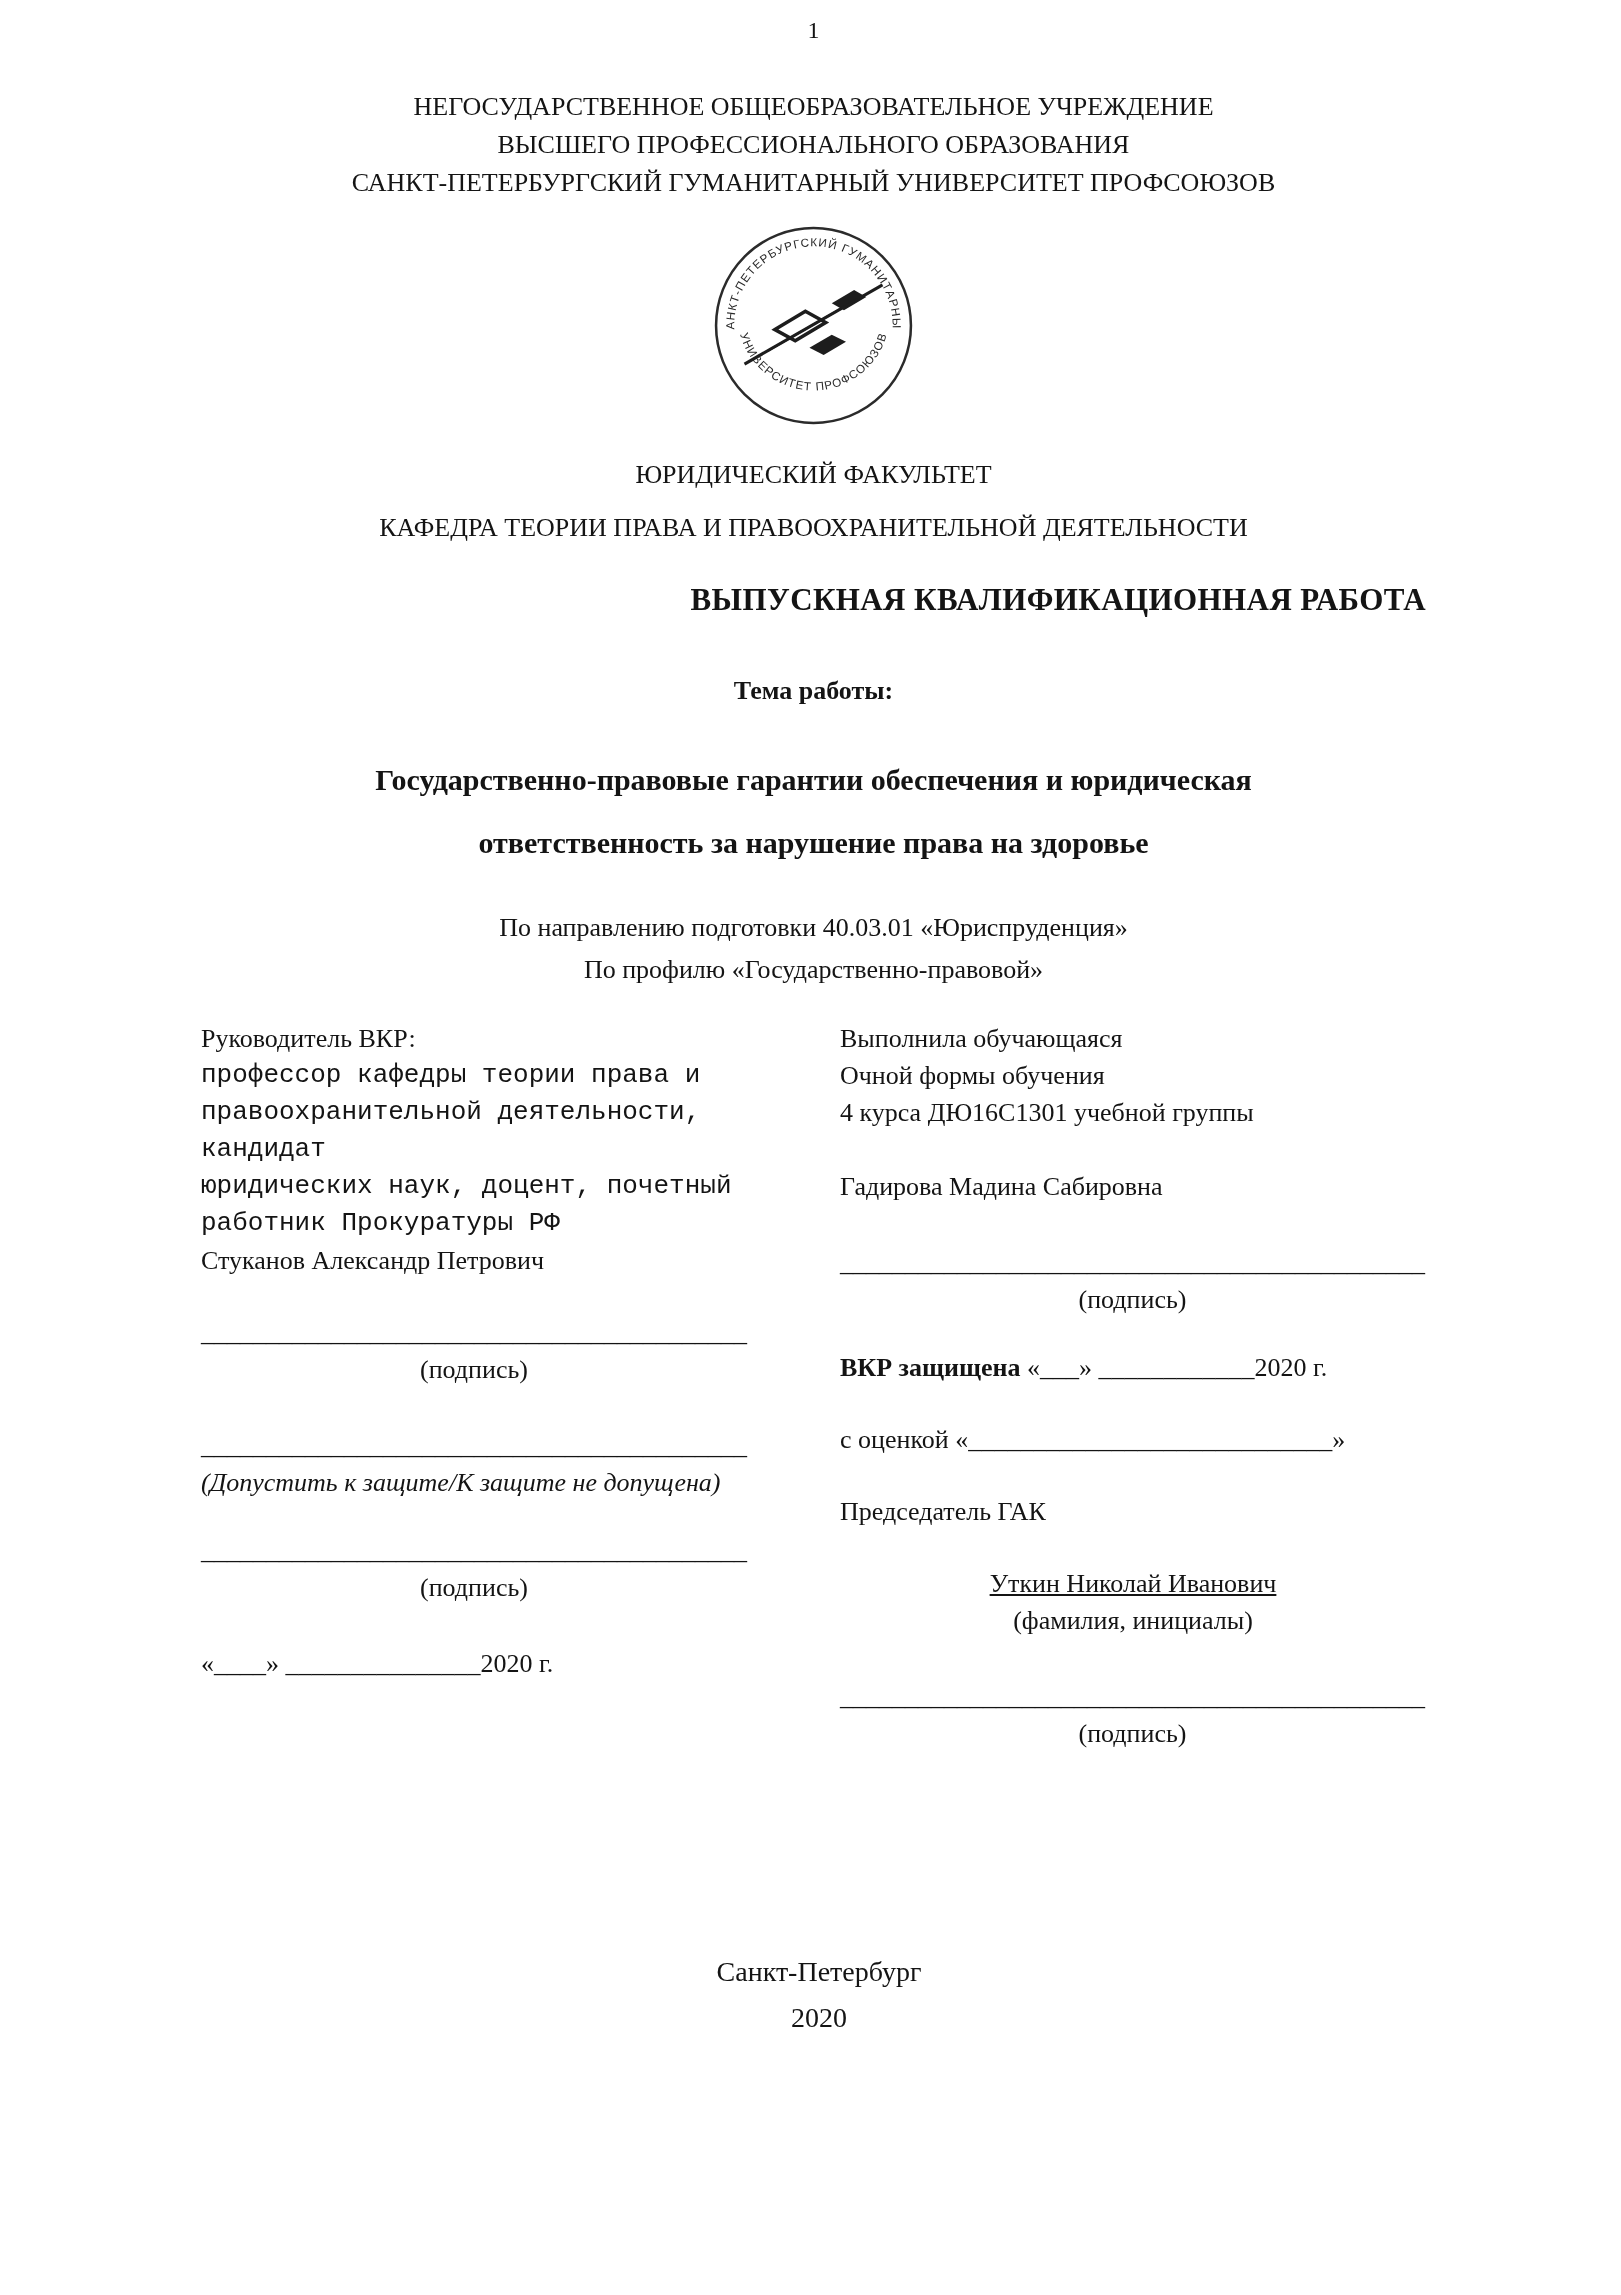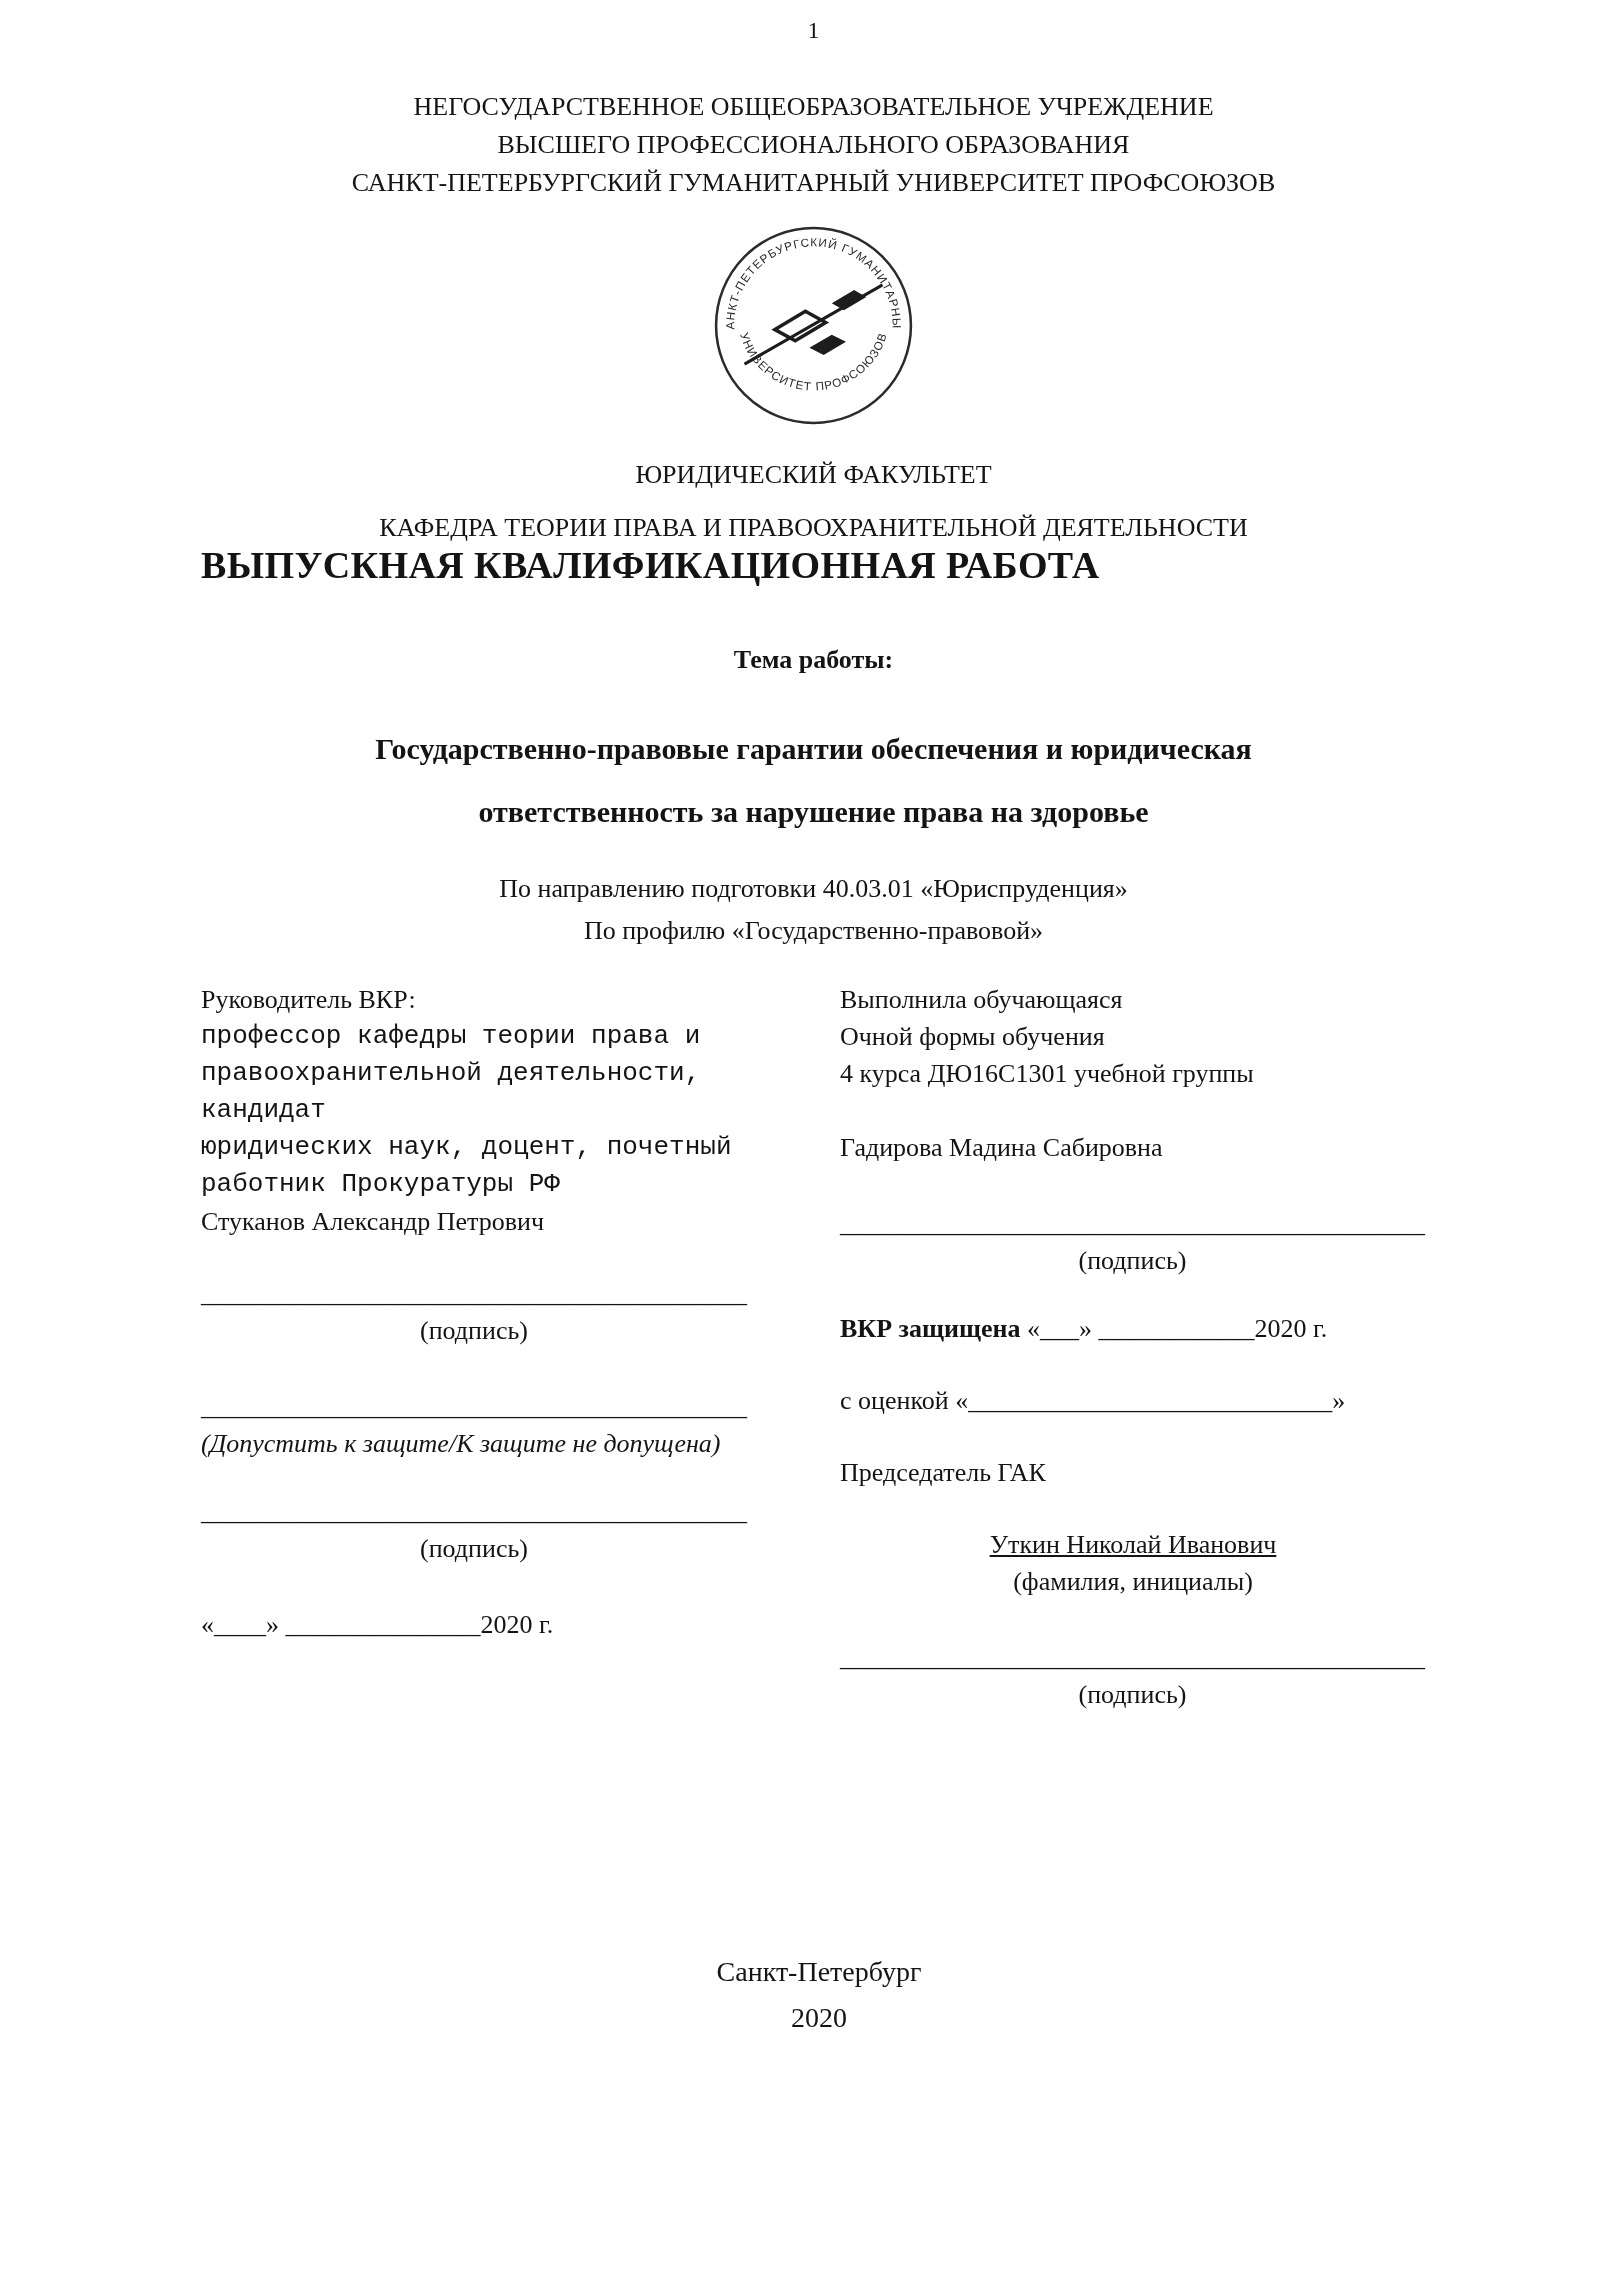--- a/index.html
+++ b/index.html
@@ -15,24 +15,24 @@
   .content { padding: 15.7px 196px 0 201px; }
 
   .page-num { text-align: center; font-size: 24px; line-height: 28px; }
 
   .inst { text-align: center; line-height: 38px; margin-top: 44px; }
 
   .logo-wrap { display: flex; justify-content: center; margin-top: 22px; }
 
   .faculty   { text-align: center; margin-top: 33px; }
   .department{ text-align: center; margin-top: 23.6px; }
-  .work-type { text-align: left; font-size: 38px; font-weight: bold; letter-spacing: 0.4px; }
+  .work-type { text-align: right; margin-top: 39px; font-size: 31px; font-weight: bold; letter-spacing: 0.4px; }
   .topic-label { text-align: center; margin-top: 58px; font-weight: bold; }
   .topic { text-align: center; margin-top: 42px; font-size: 30px; font-weight: bold; line-height: 63px; white-space: pre-line; }
-  .direction { text-align: center; margin-top: 31px; }
+  .direction { text-align: center; margin-top: 39px; }
   .profile   { text-align: center; margin-top: 12px; }
 
   .columns { display: flex; margin-top: 35px; line-height: 37px; }
   .col-left  { width: 593px; }
   .col-gap   { width: 46px; flex: none; }
   .col-right { width: 586px; }
 
   .pre { white-space: pre-line; font-family: Liberation Mono, monospace; }
   .italic { font-style: italic; }
   .uline { text-decoration: underline; }

